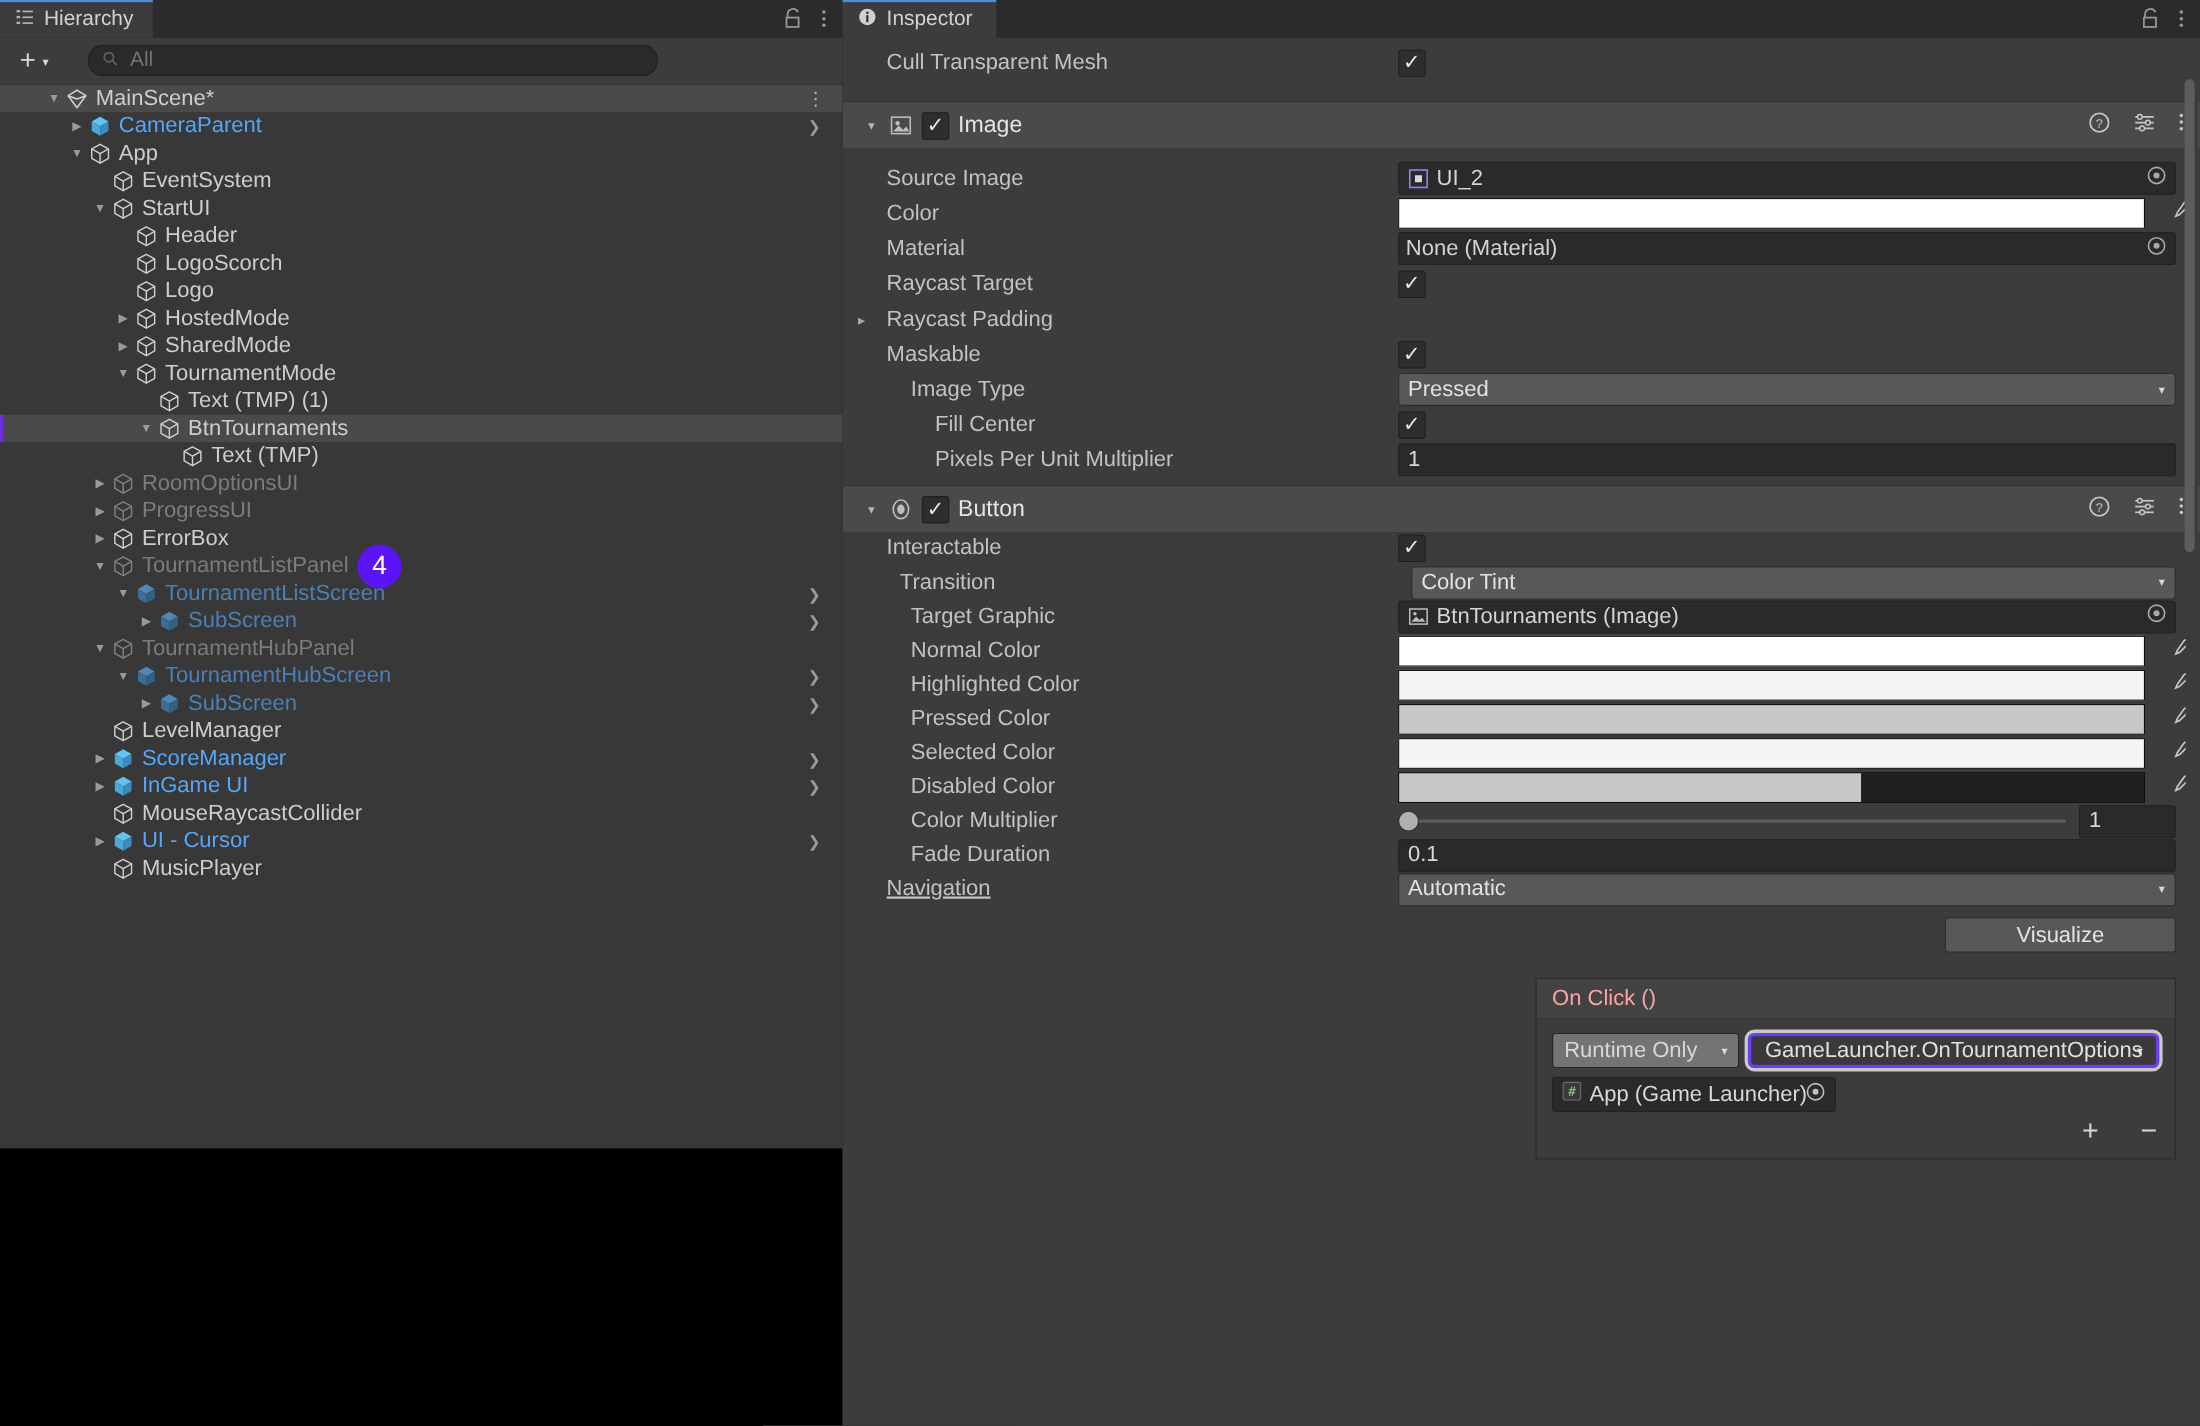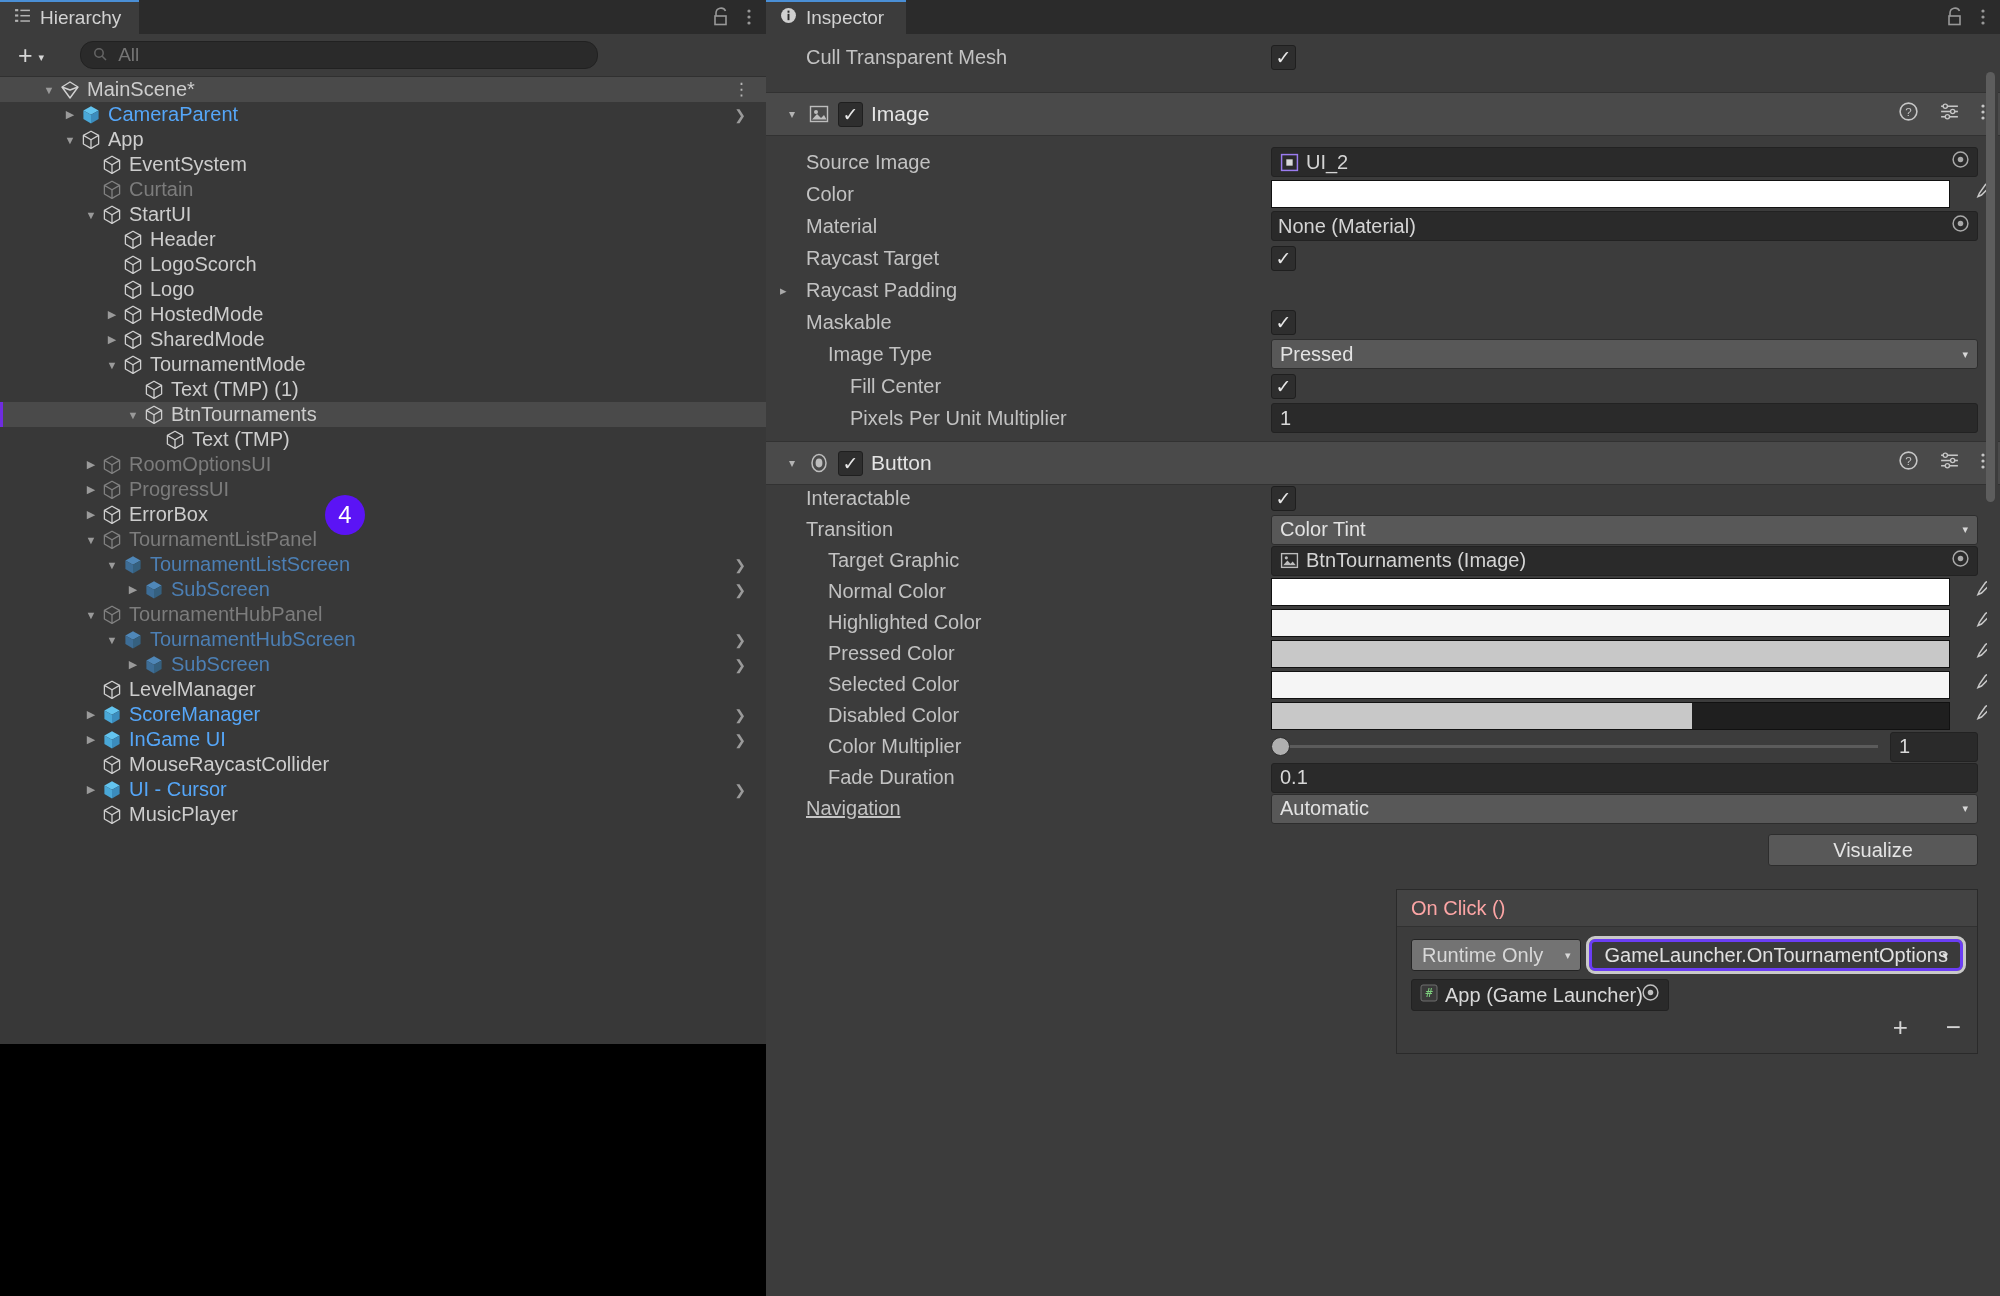--- a/index.html
+++ b/index.html
@@ -308,33 +308,20 @@
           <span class="go-ico">
             <svg width="22" height="22" viewBox="0 0 22 22">
               <g fill="none" stroke="#cfcfcf" stroke-width="1.3" stroke-linejoin="round">
                 <path d="M11 2.2 L18.6 6.4 L18.6 15 L11 19.4 L3.4 15 L3.4 6.4 Z"></path>
                 <path d="M3.4 6.4 L11 10.7 L18.6 6.4"></path>
                 <path d="M11 10.7 L11 19.4"></path>
               </g>
             </svg>
           </span>
           <span class="lbl c-normal">EventSystem</span>
-        </div>
-        <div class="row">
-          <span class="fold" style="margin-left: 82px;"></span>
-          <span class="go-ico" style="opacity: 0.48;">
-            <svg width="22" height="22" viewBox="0 0 22 22">
-              <g fill="none" stroke="#cfcfcf" stroke-width="1.3" stroke-linejoin="round">
-                <path d="M11 2.2 L18.6 6.4 L18.6 15 L11 19.4 L3.4 15 L3.4 6.4 Z"></path>
-                <path d="M3.4 6.4 L11 10.7 L18.6 6.4"></path>
-                <path d="M11 10.7 L11 19.4"></path>
-              </g>
-            </svg>
-          </span>
-          <span class="lbl c-dim">Curtain</span>
         </div>
         <div class="row">
           <span class="fold" style="margin-left: 82px;">▼</span>
           <span class="go-ico">
             <svg width="22" height="22" viewBox="0 0 22 22">
               <g fill="none" stroke="#cfcfcf" stroke-width="1.3" stroke-linejoin="round">
                 <path d="M11 2.2 L18.6 6.4 L18.6 15 L11 19.4 L3.4 15 L3.4 6.4 Z"></path>
                 <path d="M3.4 6.4 L11 10.7 L18.6 6.4"></path>
                 <path d="M11 10.7 L11 19.4"></path>
               </g>
@@ -846,21 +833,21 @@
                 <circle cx="3" cy="16" r="1.6" fill="#c6c6c6"></circle>
               </svg></span>
         </span>
       </div>
 
       <div id="button-rows">
           <div class="prop-row" style="position: absolute; left: 0px; right: 0px; top: 449px; height: 31px;">
             <span class="prop-label" style="padding-left: 0px;">Interactable</span>
             <span class="prop-field" style="left: 505px;"><span class="chk">✓</span></span>
           </div>
-          <div class="prop-row" style="position: absolute; left: 0px; right: 0px; top: 480px; height: 31px;">
+          <div class="prop-row" style="position: absolute; left: 12px; right: 0px; top: 480px; height: 31px;">
             <span class="prop-label" style="padding-left: 0px;">Transition</span>
             <span class="prop-field" style="left: 505px;">
               <span class="popupfield">
                 <span>Color Tint</span>
                 <span class="dd">▾</span>
               </span>
             </span>
           </div>
           <div class="prop-row" style="position: absolute; left: 0px; right: 0px; top: 511px; height: 31px;">
             <span class="prop-label" style="padding-left: 22px;">Target Graphic</span>

